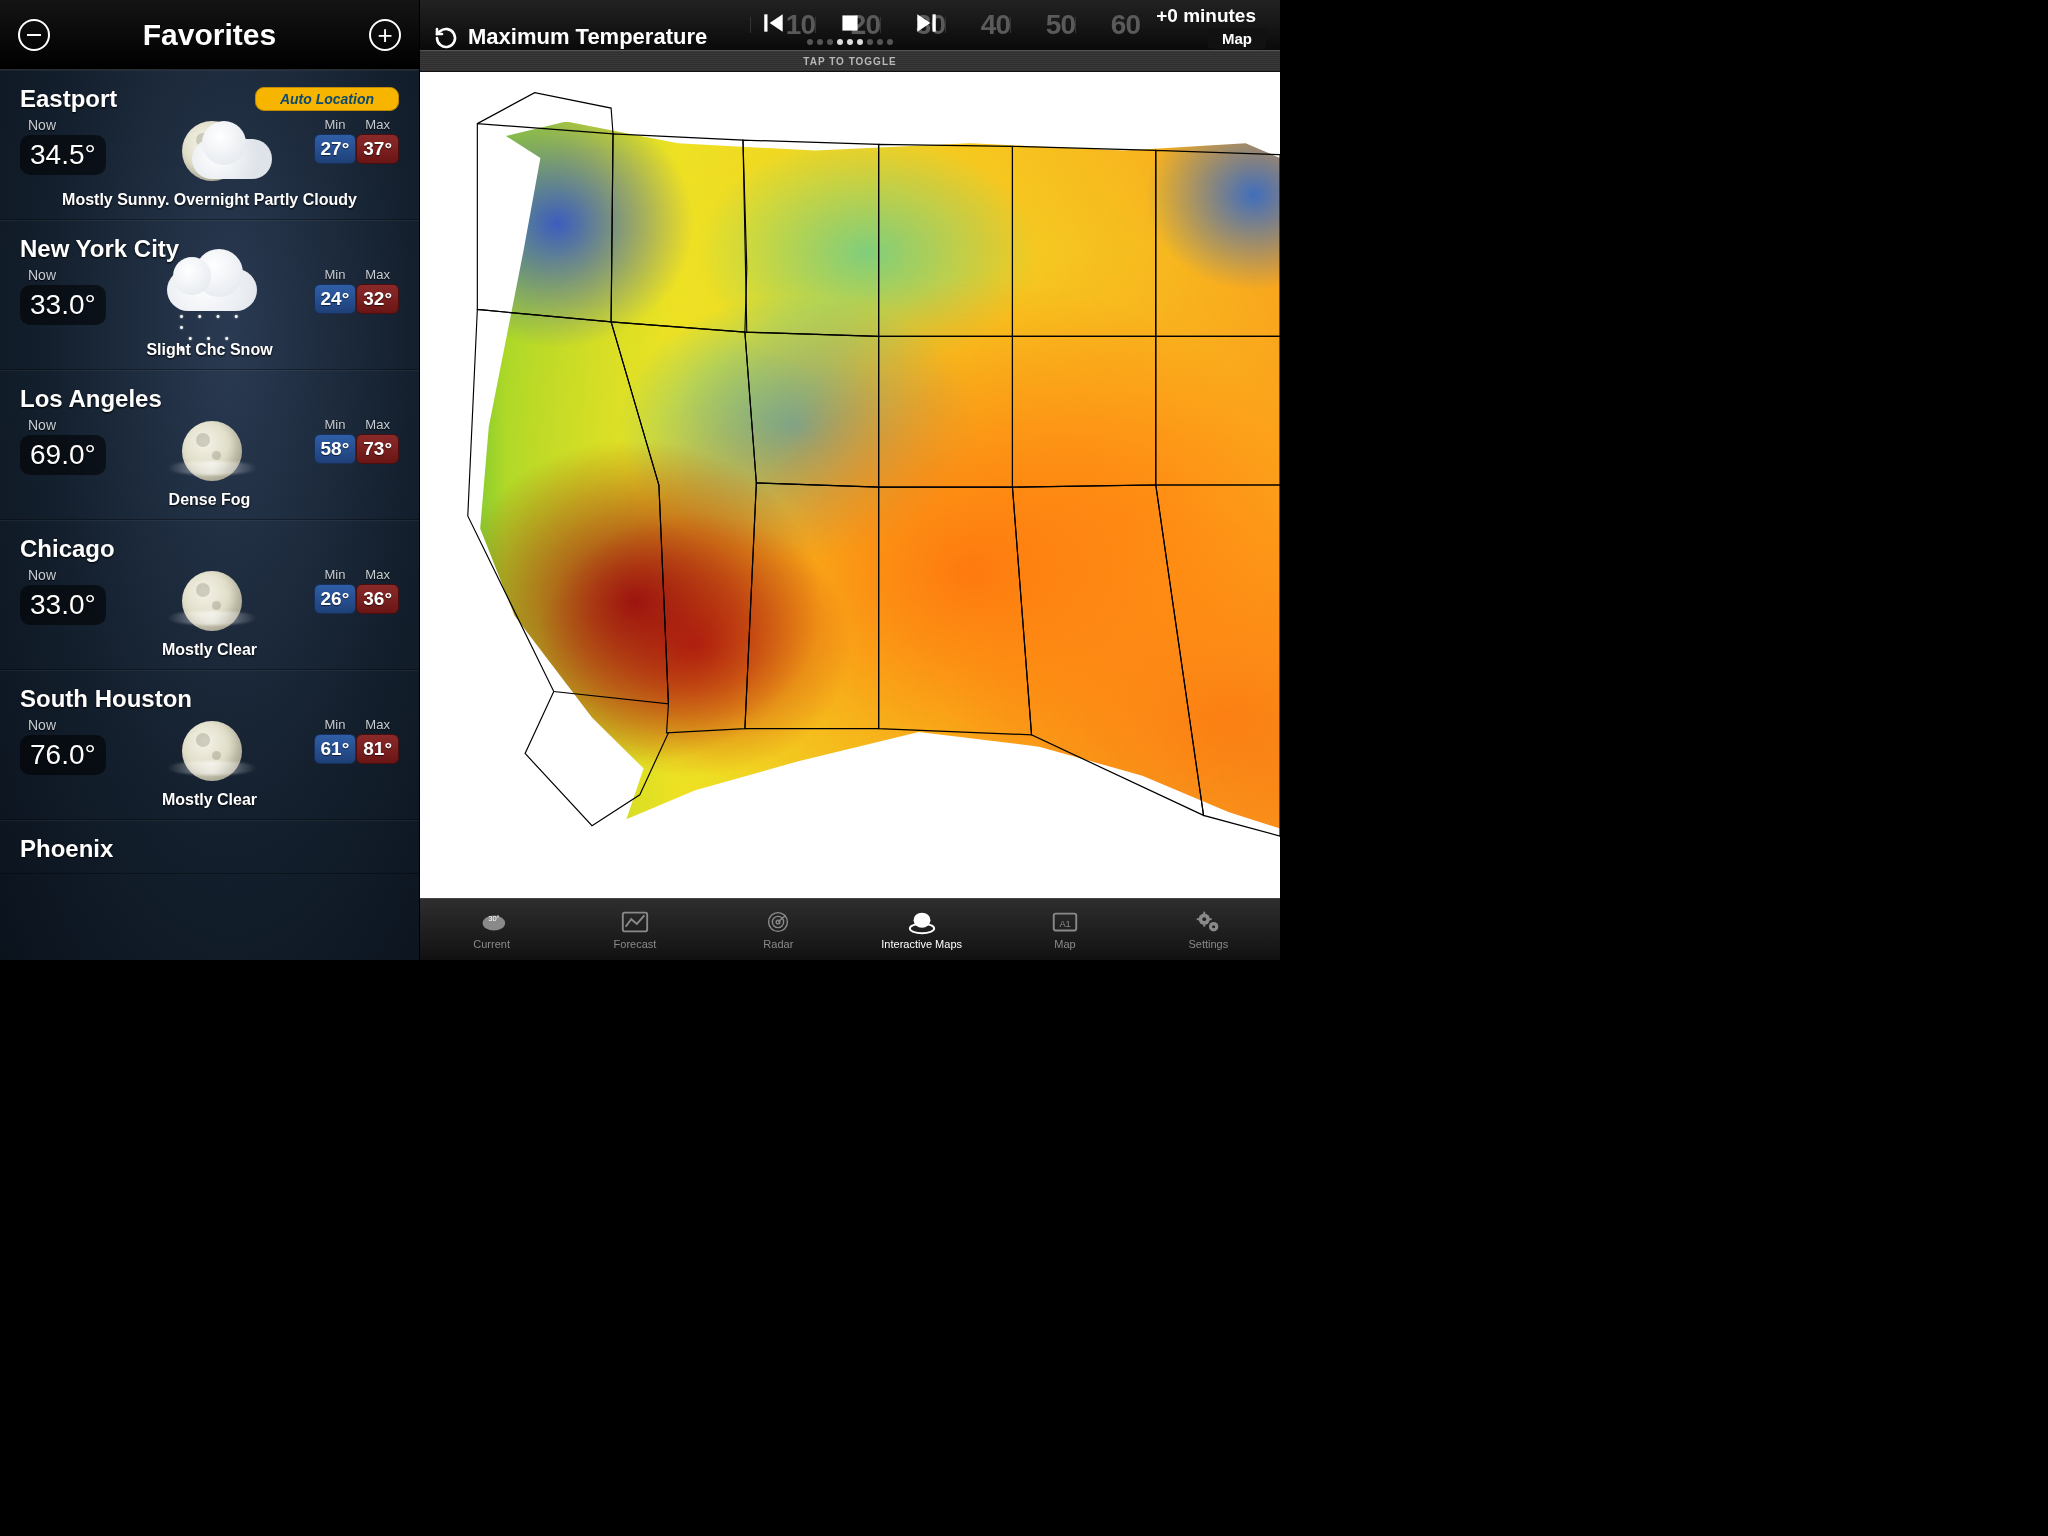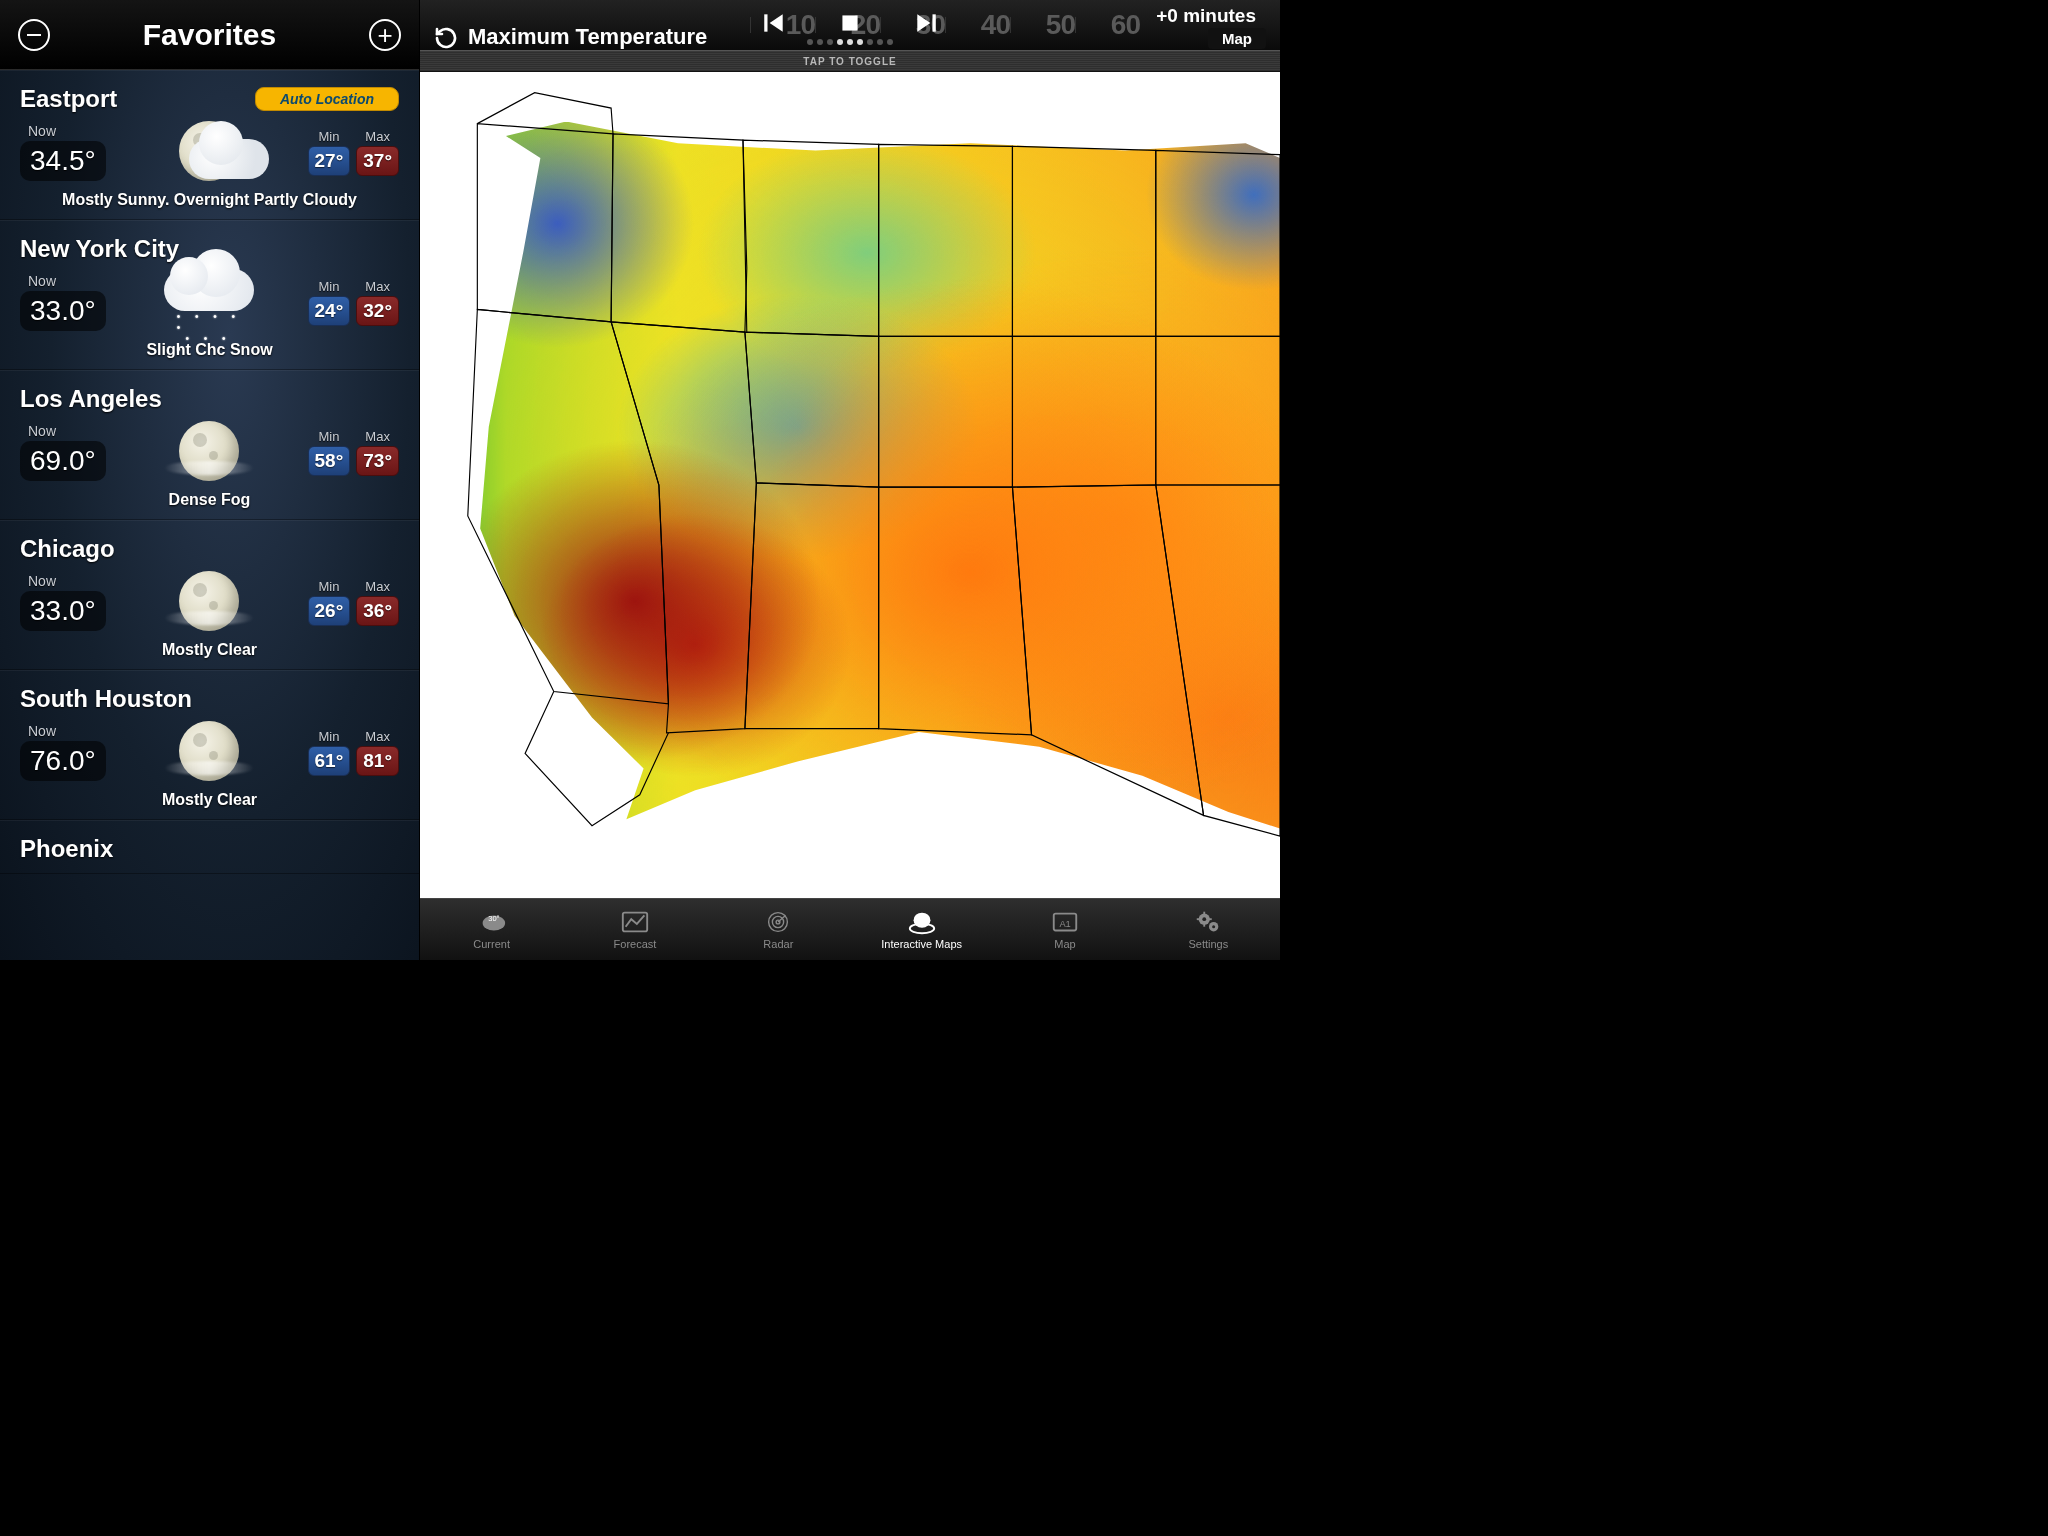--- a/index.html
+++ b/index.html
@@ -12,26 +12,26 @@
 .sb-title{font-size:30px;font-weight:700;color:#fff;text-shadow:0 -1px 0 #000}
 .circ-btn{width:32px;height:32px;border:2px solid #fff;border-radius:50%;display:flex;align-items:center;justify-content:center;color:#fff;font-size:24px;font-weight:200;cursor:pointer}
 .minus::before{content:"";width:14px;height:2px;background:#fff;display:block}
 .plus::before{content:"+";font-size:26px;line-height:0;font-weight:300}
 
 .locations{flex:1;overflow:hidden}
 .loc{padding:14px 20px 10px;border-bottom:1px solid rgba(0,0,0,.35);border-top:1px solid rgba(255,255,255,.05);position:relative}
 .loc-head{display:flex;align-items:center;justify-content:space-between}
 .loc-name{font-size:24px;font-weight:700;text-shadow:0 1px 2px #000}
 .badge-auto{background:#f7b500;color:#0c4a6e;font-size:14px;font-style:italic;font-weight:700;padding:3px 24px;border-radius:9px;border:1px solid #c28a00}
-.loc-body{display:flex;align-items:center;margin-top:4px}
+.loc-body{display:flex;margin-top:4px}
 .now-col{flex:0 0 90px}
 .now-lbl{font-size:14px;color:#c8cdd4;text-shadow:0 1px 1px #000;margin-left:8px}
 .now-temp{background:rgba(0,0,0,.55);padding:4px 10px;border-radius:10px;font-size:28px;font-weight:500;display:inline-block;margin-top:2px;text-shadow:0 1px 1px #000}
 .icon-col{flex:1;display:flex;justify-content:center}
-.mm-col{display:flex;gap:6px}
+.mm-col{display:flex;}
 .mm{display:flex;flex-direction:column;align-items:center}
 .mm-lbl{font-size:13px;color:#c8cdd4;text-shadow:0 1px 1px #000}
 .mm-val{min-width:42px;text-align:center;padding:3px 6px;border-radius:6px;font-size:19px;font-weight:600;margin-top:2px;text-shadow:0 1px 1px rgba(0,0,0,.6)}
 .mm-min{background:linear-gradient(#2f5fa8,#1e4078);border:1px solid #1a2f55}
 .mm-max{background:linear-gradient(#8a2a2a,#6a1515);border:1px solid #4a0e0e}
 .cond{text-align:center;font-size:16px;font-weight:600;margin-top:4px;text-shadow:0 1px 2px #000}
 
 
 .wic{width:100px;height:70px;position:relative}
 .moon{position:absolute;width:60px;height:60px;border-radius:50%;background:radial-gradient(circle at 38% 35%,#f5f3e8 0%,#e0ddc8 45%,#b5b29a 100%);top:4px;left:20px;box-shadow:inset -6px -6px 10px rgba(0,0,0,.15)}

